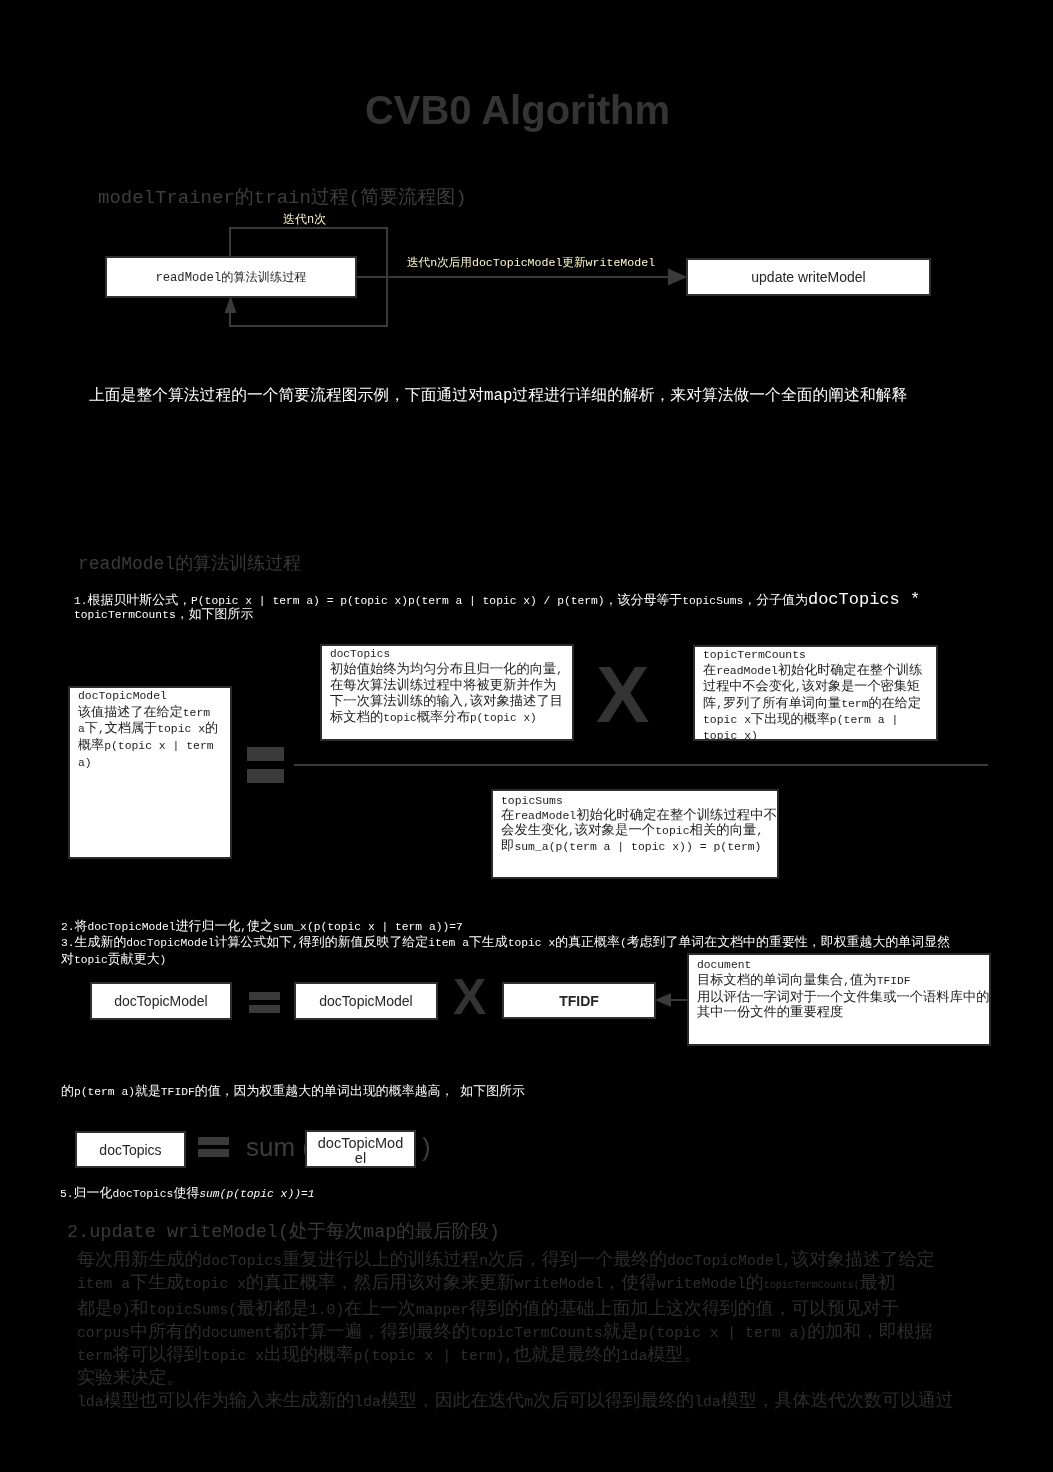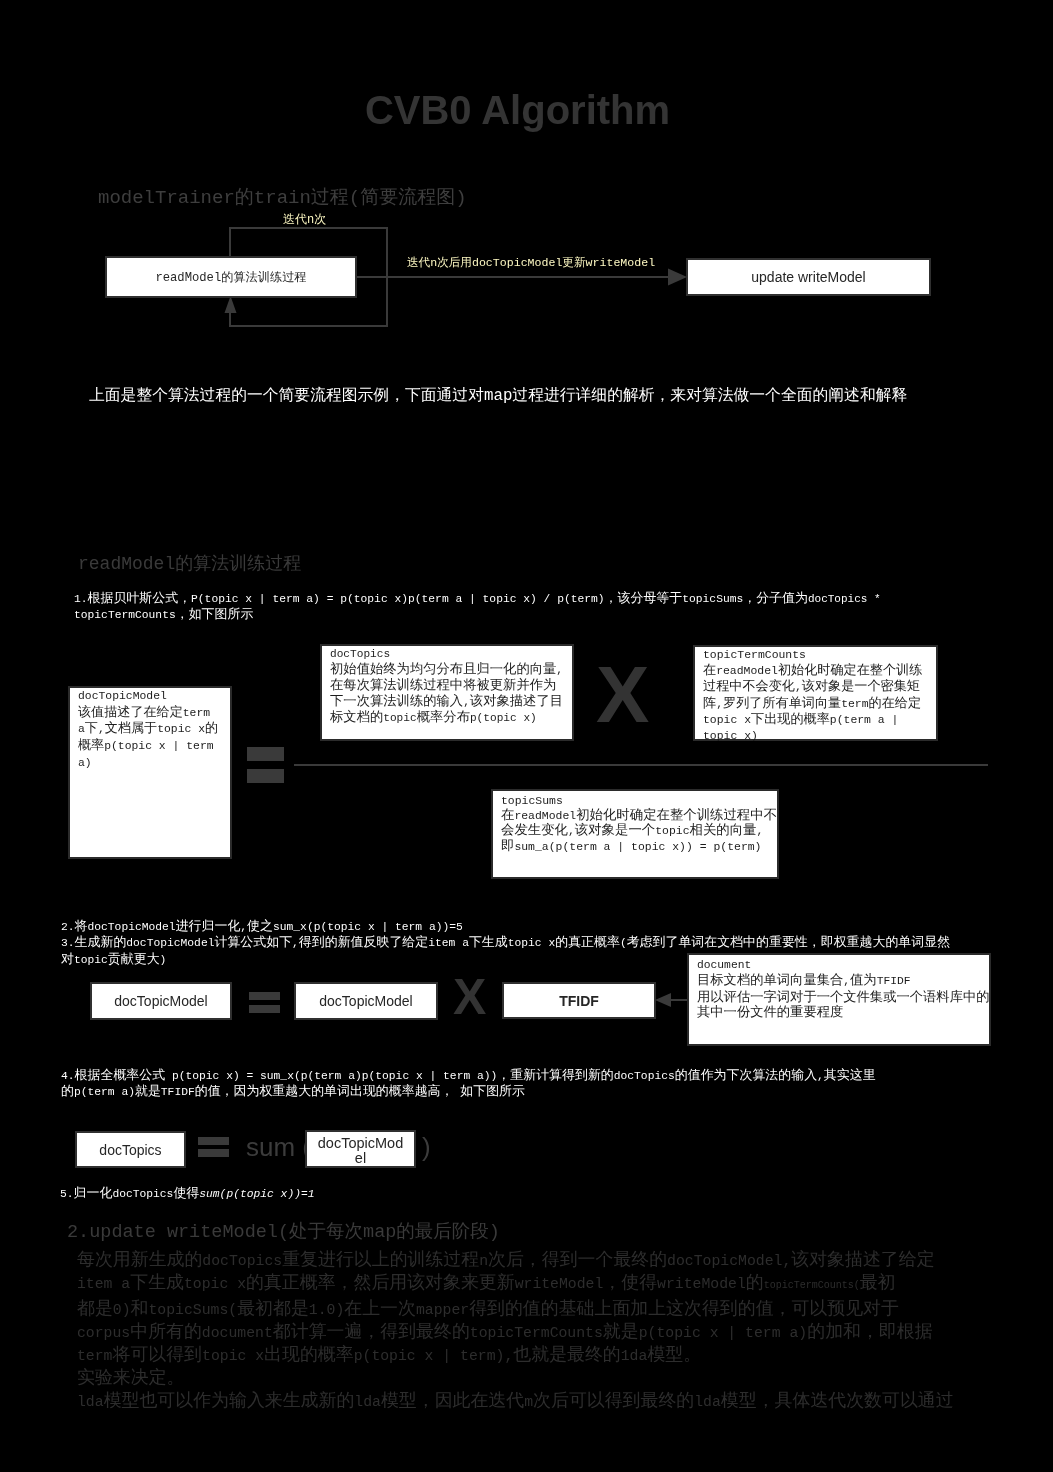--- a/index.html
+++ b/index.html
@@ -118,21 +118,21 @@
 
     <div class="abs wbox" style="left:686px;top:258px;width:245px;height:38px;">
       <span class="sans" style="font-size:14px;">update writeModel</span>
     </div>
   </div>
 
   <div class="abs bodytext" style="left:89px;top:385px;font-size:15.8px;">上面是整个算法过程的一个简要流程图示例，下面通过对map过程进行详细的解析，来对算法做一个全面的阐述和解释</div>
 
   <div class="abs sec2-heading" style="left:78px;top:551px;">readModel的算法训练过程</div>
 
-  <div class="abs bodytext" style="left:74px;top:590px;font-size:12.95px;"><span class="lat" style="font-size: 11.3px;">1.</span>根据贝叶斯公式，<span class="lat" style="font-size: 11.3px;">P(topic x | term a) = p(topic x)p(term a | topic x) / p(term)</span>，该分母等于<span class="lat" style="font-size: 11.3px;">topicSums</span>，分子值为<span class="lat" style="font-size: 11px;">docTopics *</span></div>
+  <div class="abs bodytext" style="left:74px;top:590px;font-size:12.95px;"><span class="lat" style="font-size: 11.3px;">1.</span>根据贝叶斯公式，<span class="lat" style="font-size: 11.3px;">P(topic x | term a) = p(topic x)p(term a | topic x) / p(term)</span>，该分母等于<span class="lat" style="font-size: 11.3px;">topicSums</span>，分子值为<span class="lat" style="font-size: 17px;">docTopics *</span></div>
   <div class="abs bodytext" style="left:74px;top:606px;font-size:12.95px;"><span class="lat" style="font-size: 11.3px;">topicTermCounts</span>，如下图所示</div>
 
   <div class="abs" style="left:0;top:0;width:1053px;height:900px;">
 
     <div class="abs dbox" style="left:68px;top:686px;width:164px;height:173px;font-size:13.1px;line-height:16.7px;">
       <div class="ln"><span class="lat" style="font-size: 11.4px;">docTopicModel</span></div>
       <div class="ln">该值描述了在给定<span class="lat" style="font-size: 11.4px;">term</span></div>
       <div class="ln"><span class="lat" style="font-size: 11.4px;">a</span>下<span class="lat" style="font-size: 11.4px;">,</span>文档属于<span class="lat" style="font-size: 11.4px;">topic x</span>的</div>
       <div class="ln">概率<span class="lat" style="font-size: 11.4px;">p(topic x | term</span></div>
       <div class="ln"><span class="lat" style="font-size: 11.4px;">a)</span></div>
@@ -165,21 +165,21 @@
     <div class="abs line" style="left:294px;top:764px;width:694px;height:2px;"></div>
 
     <div class="abs dbox" style="left:491px;top:789px;width:288px;height:90px;font-size:13.4px;line-height:15.2px;padding-top:2px;">
       <div class="ln"><span class="lat" style="font-size: 11.45px;">topicSums</span></div>
       <div class="ln">在<span class="lat" style="font-size: 11.45px;">readModel</span>初始化时确定在整个训练过程中不</div>
       <div class="ln">会发生变化<span class="lat" style="font-size: 11.45px;">,</span>该对象是一个<span class="lat" style="font-size: 11.45px;">topic</span>相关的向量<span class="lat" style="font-size: 11.45px;">,</span></div>
       <div class="ln">即<span class="lat" style="font-size: 11.45px;">sum_a(p(term a | topic x)) = p(term)</span></div>
     </div>
   </div>
 
-  <div class="abs bodytext" style="left:61px;top:918px;font-size:12.95px;"><span class="lat" style="font-size: 11.3px;">2.</span>将<span class="lat" style="font-size: 11.3px;">docTopicModel</span>进行归一化<span class="lat" style="font-size: 11.3px;">,</span>使之<span class="lat" style="font-size: 11.3px;">sum_x(p(topic x | term a))=5</span></div>
+  <div class="abs bodytext" style="left:61px;top:918px;font-size:12.95px;"><span class="lat" style="font-size: 11.3px;">2.</span>将<span class="lat" style="font-size: 11.3px;">docTopicModel</span>进行归一化<span class="lat" style="font-size: 11.3px;">,</span>使之<span class="lat" style="font-size: 11.3px;">sum_x(p(topic x | term a))=7</span></div>
   <div class="abs bodytext" style="left:61px;top:934px;font-size:12.95px;"><span class="lat" style="font-size: 11.3px;">3.</span>生成新的<span class="lat" style="font-size: 11.3px;">docTopicModel</span>计算公式如下<span class="lat" style="font-size: 11.3px;">,</span>得到的新值反映了给定<span class="lat" style="font-size: 11.3px;">item a</span>下生成<span class="lat" style="font-size: 11.3px;">topic x</span>的真正概率<span class="lat" style="font-size: 11.3px;">(</span>考虑到了单词在文档中的重要性，即权重越大的单词显然</div>
   <div class="abs bodytext" style="left:61px;top:951px;font-size:12.95px;">对<span class="lat" style="font-size: 11.3px;">topic</span>贡献更大<span class="lat" style="font-size: 11.3px;">)</span></div>
 
   <div class="abs" style="left:0;top:0;width:1053px;height:1060px;">
     <div class="abs wbox" style="left:90px;top:982px;width:142px;height:38px;">
       <span class="sans" style="font-size:14px;">docTopicModel</span>
     </div>
     <div class="abs" style="left:249px;top:992px;width:31px;height:21px;">
       <div class="abs line" style="left:0;top:0;width:31px;height:8px;"></div>
       <div class="abs line" style="left:0;top:13px;width:31px;height:8px;"></div>
@@ -197,21 +197,20 @@
     </svg>
 
     <div class="abs dbox" style="left:687px;top:953px;width:304px;height:93px;font-size:13.3px;line-height:15.3px;padding-top:2px;">
       <div class="ln"><span class="lat" style="font-size: 11.3px;">document</span></div>
       <div class="ln">目标文档的单词向量集合<span class="lat" style="font-size: 11.3px;">,</span>值为<span class="lat" style="font-size: 11.3px;">TFIDF</span></div>
       <div class="ln">用以评估一字词对于一个文件集或一个语料库中的</div>
       <div class="ln">其中一份文件的重要程度</div>
     </div>
   </div>
 
-  <div class="abs bodytext" style="left:61px;top:1067px;font-size:12.95px;"><span class="lat" style="font-size: 11.3px;">4.</span>根据全概率公式<span class="lat" style="font-size: 11.3px;"> p(topic x) = sum_x(p(term a)p(topic x | term a))</span>，重新计算得到新的<span class="lat" style="font-size: 11.3px;">docTopics</span>的值作为下次算法的输入<span class="lat" style="font-size: 11.3px;">,</span>其实这里</div>
   <div class="abs bodytext" style="left:61px;top:1083px;font-size:12.95px;">的<span class="lat" style="font-size: 11.3px;">p(term a)</span>就是<span class="lat" style="font-size: 11.3px;">TFIDF</span>的值，因为权重越大的单词出现的概率越高，<span class="lat" style="font-size: 11.3px;"> </span>如下图所示</div>
 
   <div class="abs" style="left:0;top:0;width:1053px;height:1200px;">
     <div class="abs wbox" style="left:75px;top:1131px;width:111px;height:37px;">
       <span class="sans" style="font-size:14px;">docTopics</span>
     </div>
     <div class="abs" style="left:198px;top:1137px;width:31px;height:20px;">
       <div class="abs line" style="left:0;top:0;width:31px;height:8px;"></div>
       <div class="abs line" style="left:0;top:12px;width:31px;height:8px;"></div>
     </div>

